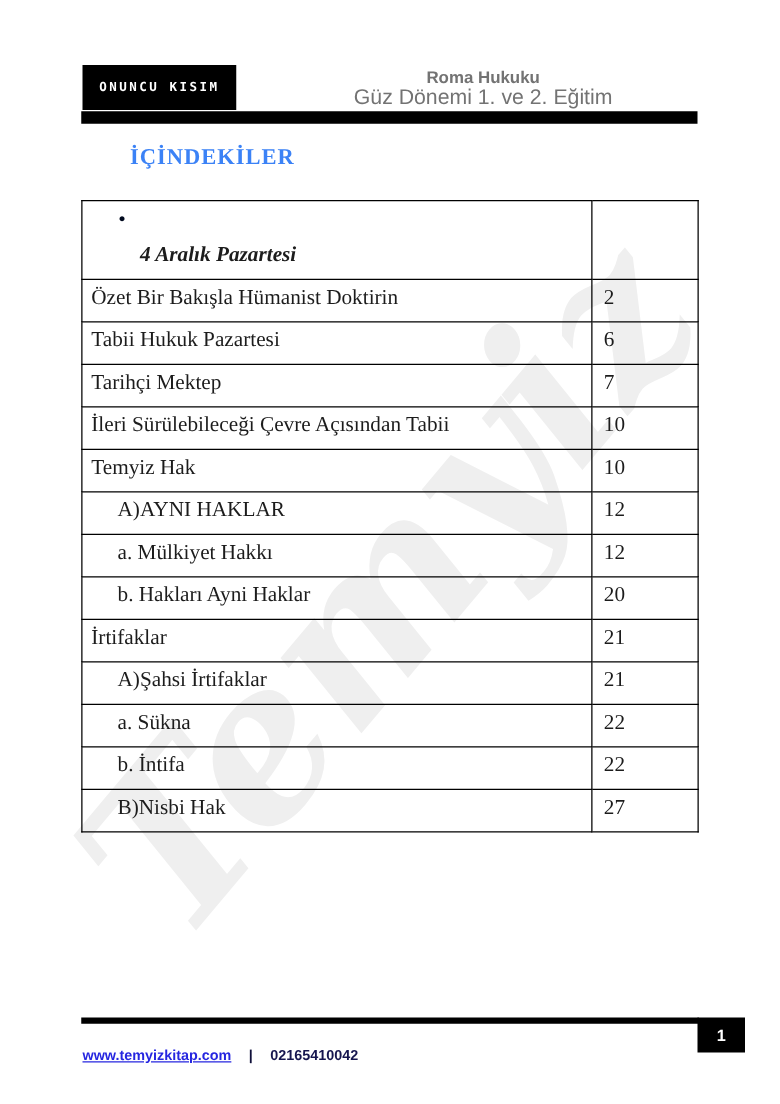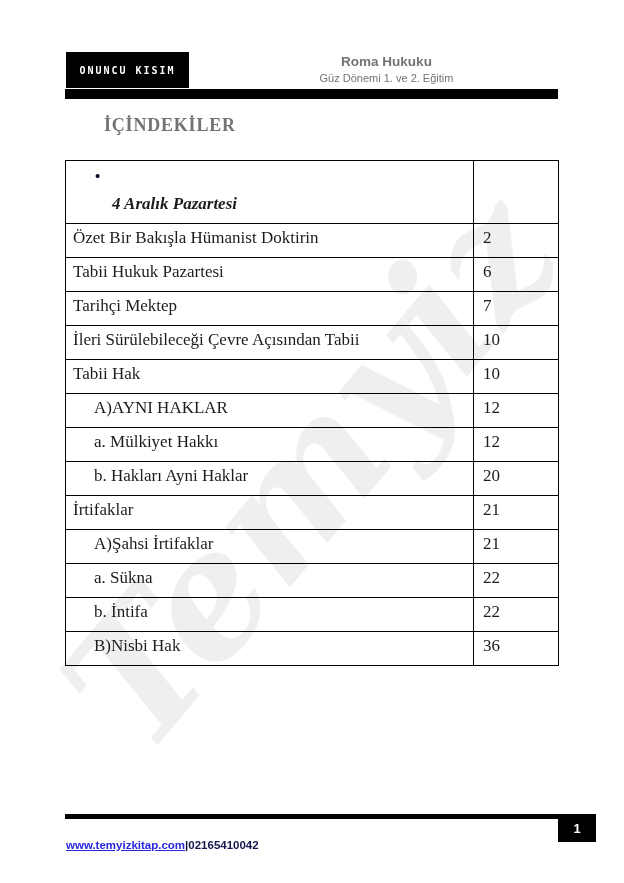--- a/index.html
+++ b/index.html
@@ -46,39 +46,39 @@
     display: flex; align-items: center; justify-content: center;
   }
   .header-center {
     position: absolute;
     left: 215px; top: 54px; width: 343px;
     text-align: center;
     font-family: Liberation Sans, sans-serif;
     color: #737373;
   }
   .header-center .course-title { font-size: 13.5px; font-weight: bold; line-height: 16px; }
-  .header-center .course-subtitle { font-size: 11px; line-height: 16px; }
+  .header-center .course-subtitle { font-size: 17px; line-height: 16px; }
 
   .header-rule {
     position: absolute;
     left: 65px; top: 89px; width: 493px;
     height: 2px;
     border-top: 3px solid #000000;
     border-bottom: 7px solid #000000;
   }
 
   
   .page-title {
     position: absolute;
     left: 104px; top: 115px;
     font-family: "Liberation Serif", serif;
     font-weight: bold;
     font-size: 18px;
     letter-spacing: 0.8px;
-    color: #737373;
+    color: #3b82f6;
     text-align: right;
   }
 
   
   table.toc {
     position: absolute;
     left: 65px; top: 160px;
     width: 493px;
     border-collapse: collapse;
     table-layout: fixed;
@@ -131,21 +131,21 @@
     font-size: 13px;
     display: flex; align-items: center; justify-content: center;
   }
   .footer-text {
     position: absolute;
     left: 66px; top: 839px;
     font-family: "Liberation Sans", sans-serif;
     font-weight: bold;
     font-size: 11.5px;
     color: #111111;
-    display: flex; align-items: center; gap: 0;
+    display: flex; align-items: center; gap: 14px;
   }
   .footer-link {
     color: #2626e0;
     text-decoration: underline;
     cursor: pointer;
   }
   .footer-sep { color: #10103a; }
   .footer-phone { color: #16164f; }
 </style>
 </head>
@@ -191,21 +191,21 @@
           </tr>
           <tr>
             <td class="toc-label">Tarihçi Mektep</td>
             <td class="toc-page">7</td>
           </tr>
           <tr>
             <td class="toc-label">İleri Sürülebileceği Çevre Açısından Tabii</td>
             <td class="toc-page">10</td>
           </tr>
           <tr>
-            <td class="toc-label">Tabii Hak</td>
+            <td class="toc-label">Temyiz Hak</td>
             <td class="toc-page">10</td>
           </tr>
           <tr>
             <td class="toc-label indent">A)AYNI HAKLAR</td>
             <td class="toc-page">12</td>
           </tr>
           <tr>
             <td class="toc-label indent">a. Mülkiyet Hakkı</td>
             <td class="toc-page">12</td>
           </tr>
@@ -224,21 +224,21 @@
           <tr>
             <td class="toc-label indent">a. Sükna</td>
             <td class="toc-page">22</td>
           </tr>
           <tr>
             <td class="toc-label indent">b. İntifa</td>
             <td class="toc-page">22</td>
           </tr>
           <tr>
             <td class="toc-label indent">B)Nisbi Hak</td>
-            <td class="toc-page">36</td>
+            <td class="toc-page">27</td>
           </tr>
         </tbody>
     </table>
 
     <div class="footer-rule"></div>
     <div class="page-number-box">
       <span>1</span>
     </div>
     <div class="footer-text">
       <span class="footer-link">www.temyizkitap.com</span>

